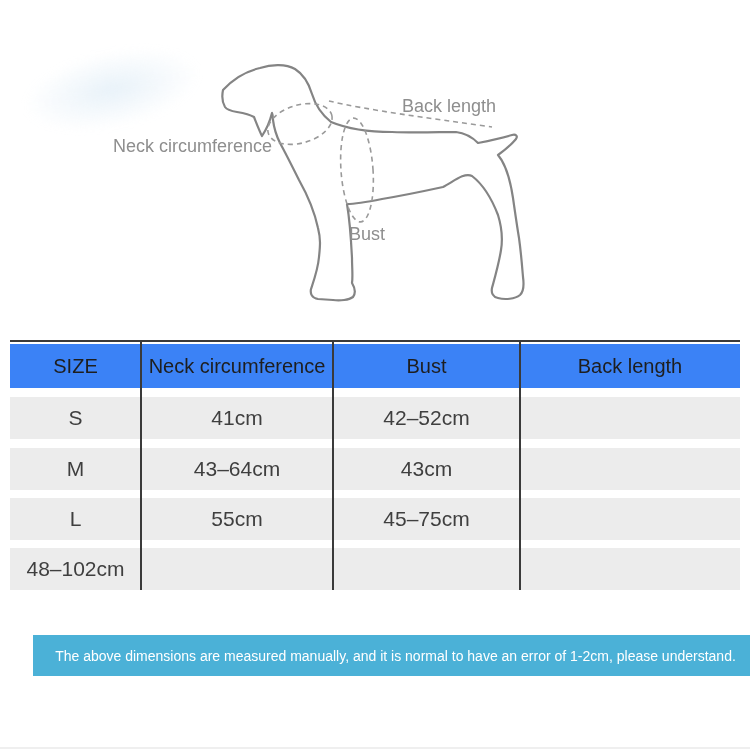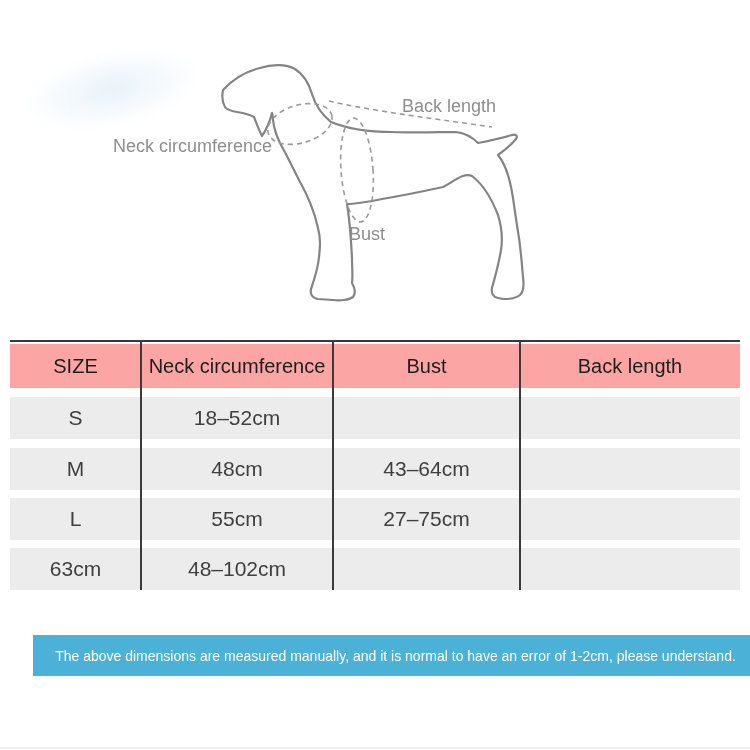--- a/index.html
+++ b/index.html
@@ -26,21 +26,21 @@
   }
 
   
   .size-table { position:absolute; left:10px; top:340px; width:730px; height:250px; }
   .table-topline { width:730px; height:2px; background:#3a3a3a; }
   .t-row {
     display:grid; grid-template-columns:131px 192px 187px 220px;
     align-items:center; text-align:center;
   }
   .t-head {
-    height:44px; margin-top:2px; background:#fca5a5;
+    height:44px; margin-top:2px; background:#3b82f6;
     font-size:20px; color:#1e1e1e;
   }
   .t-data { height:42px; background:#ececec; font-size:21px; color:#3f3f3f; }
   .gap9 { margin-top:9px; }
   .gap8 { margin-top:8px; }
   .t-cell { overflow:hidden; }
   .v-line { position:absolute; top:0; width:2px; height:250px; background:#3a3a3a; }
   .v-line-1 { left:130px; }
   .v-line-2 { left:322px; }
   .v-line-3 { left:509px; }
@@ -121,37 +121,37 @@
 
   <div class="t-row t-head">
     <div class="t-cell">SIZE</div>
     <div class="t-cell">Neck circumference</div>
     <div class="t-cell">Bust</div>
     <div class="t-cell">Back length</div>
   </div>
 
   <div class="t-row t-data gap9">
     <div class="t-cell">S</div>
-    <div class="t-cell">18–52cm</div>
+    <div class="t-cell">41cm</div>
+    <div class="t-cell">42–52cm</div>
   </div>
 
   <div class="t-row t-data gap9">
     <div class="t-cell">M</div>
-    <div class="t-cell">48cm</div>
     <div class="t-cell">43–64cm</div>
+    <div class="t-cell">43cm</div>
   </div>
 
   <div class="t-row t-data gap8">
     <div class="t-cell">L</div>
     <div class="t-cell">55cm</div>
-    <div class="t-cell">27–75cm</div>
+    <div class="t-cell">45–75cm</div>
   </div>
 
   <div class="t-row t-data gap8">
-    <div class="t-cell">63cm</div>
     <div class="t-cell">48–102cm</div>
   </div>
 
   <div class="v-line v-line-1"></div>
   <div class="v-line v-line-2"></div>
   <div class="v-line v-line-3"></div>
 </div>
 
 <div class="note-banner">
   <span>The above dimensions are measured manually, and it is normal to have an error of 1-2cm, please understand.</span>

